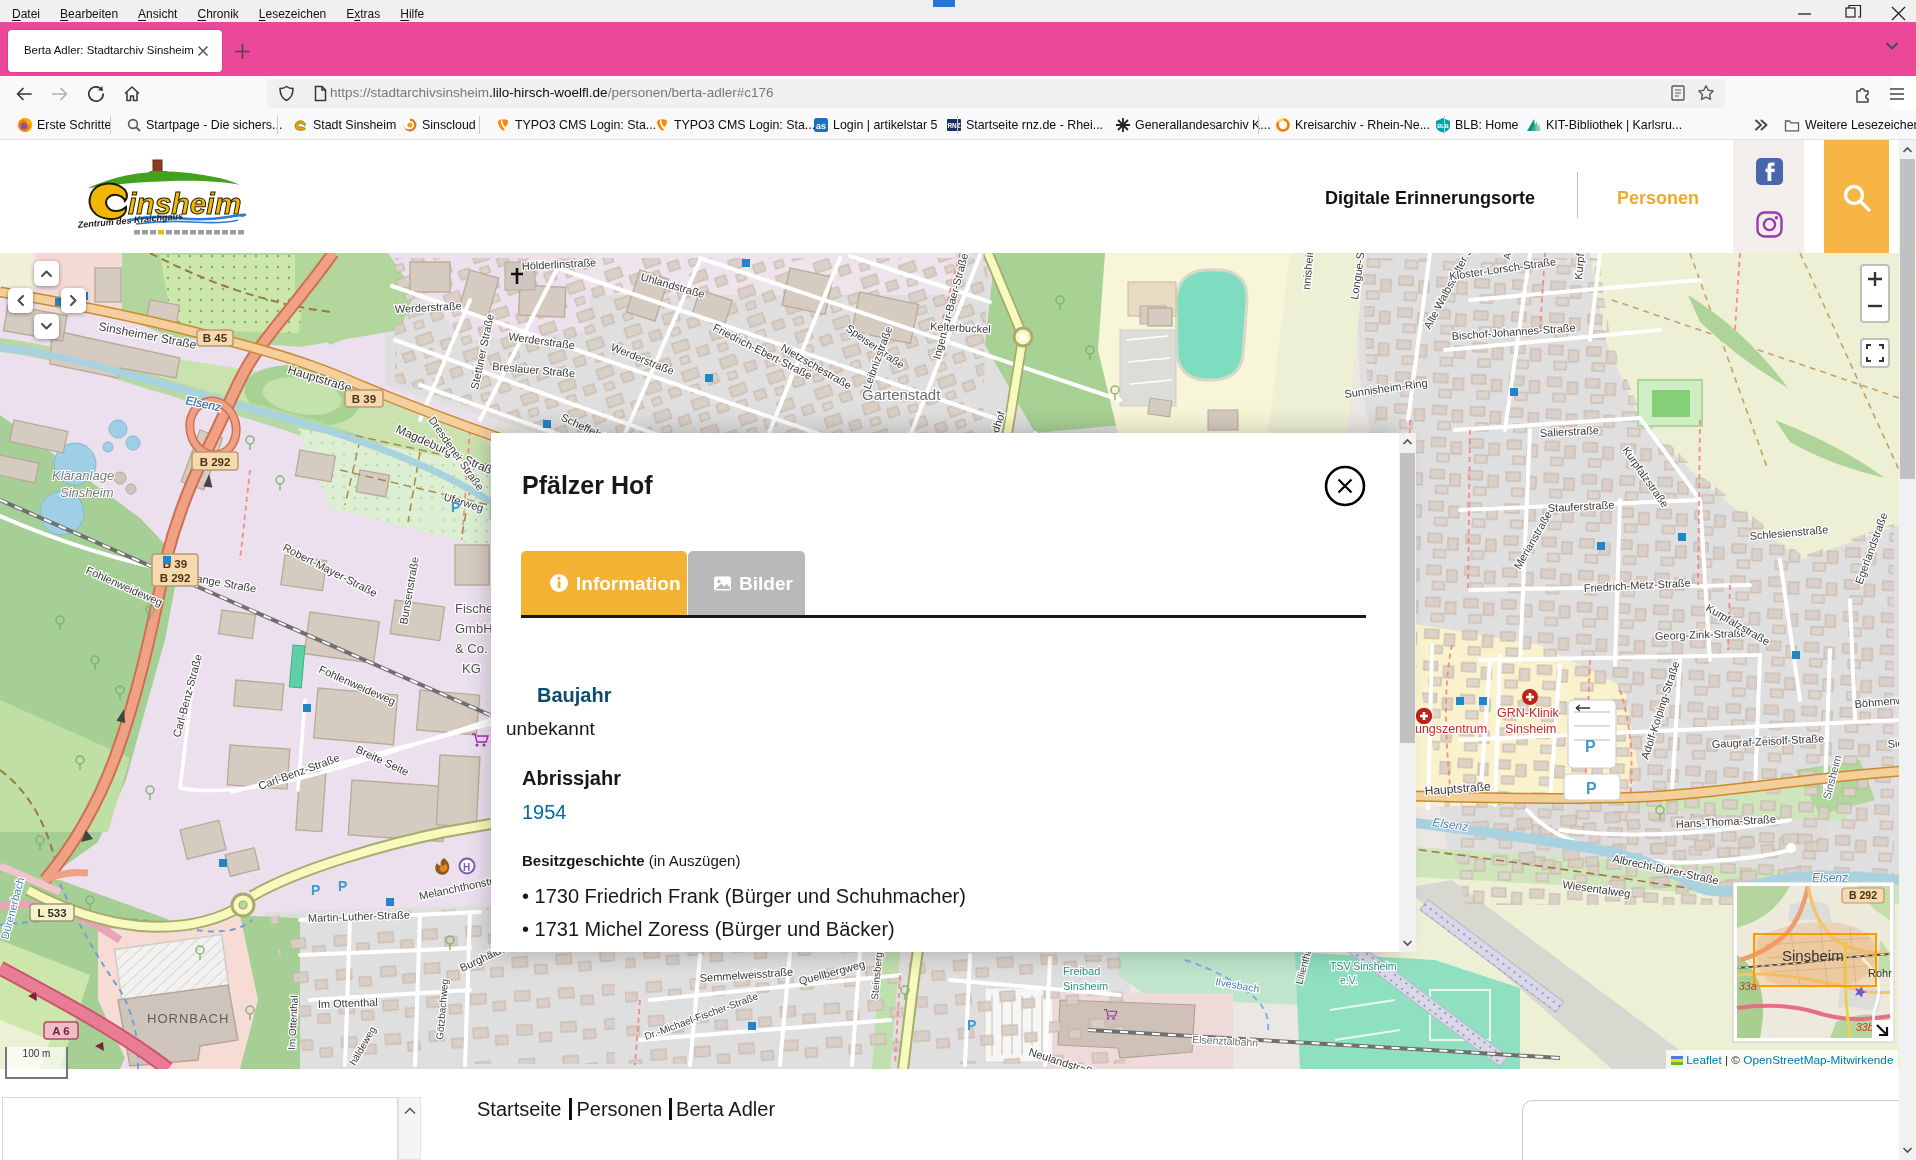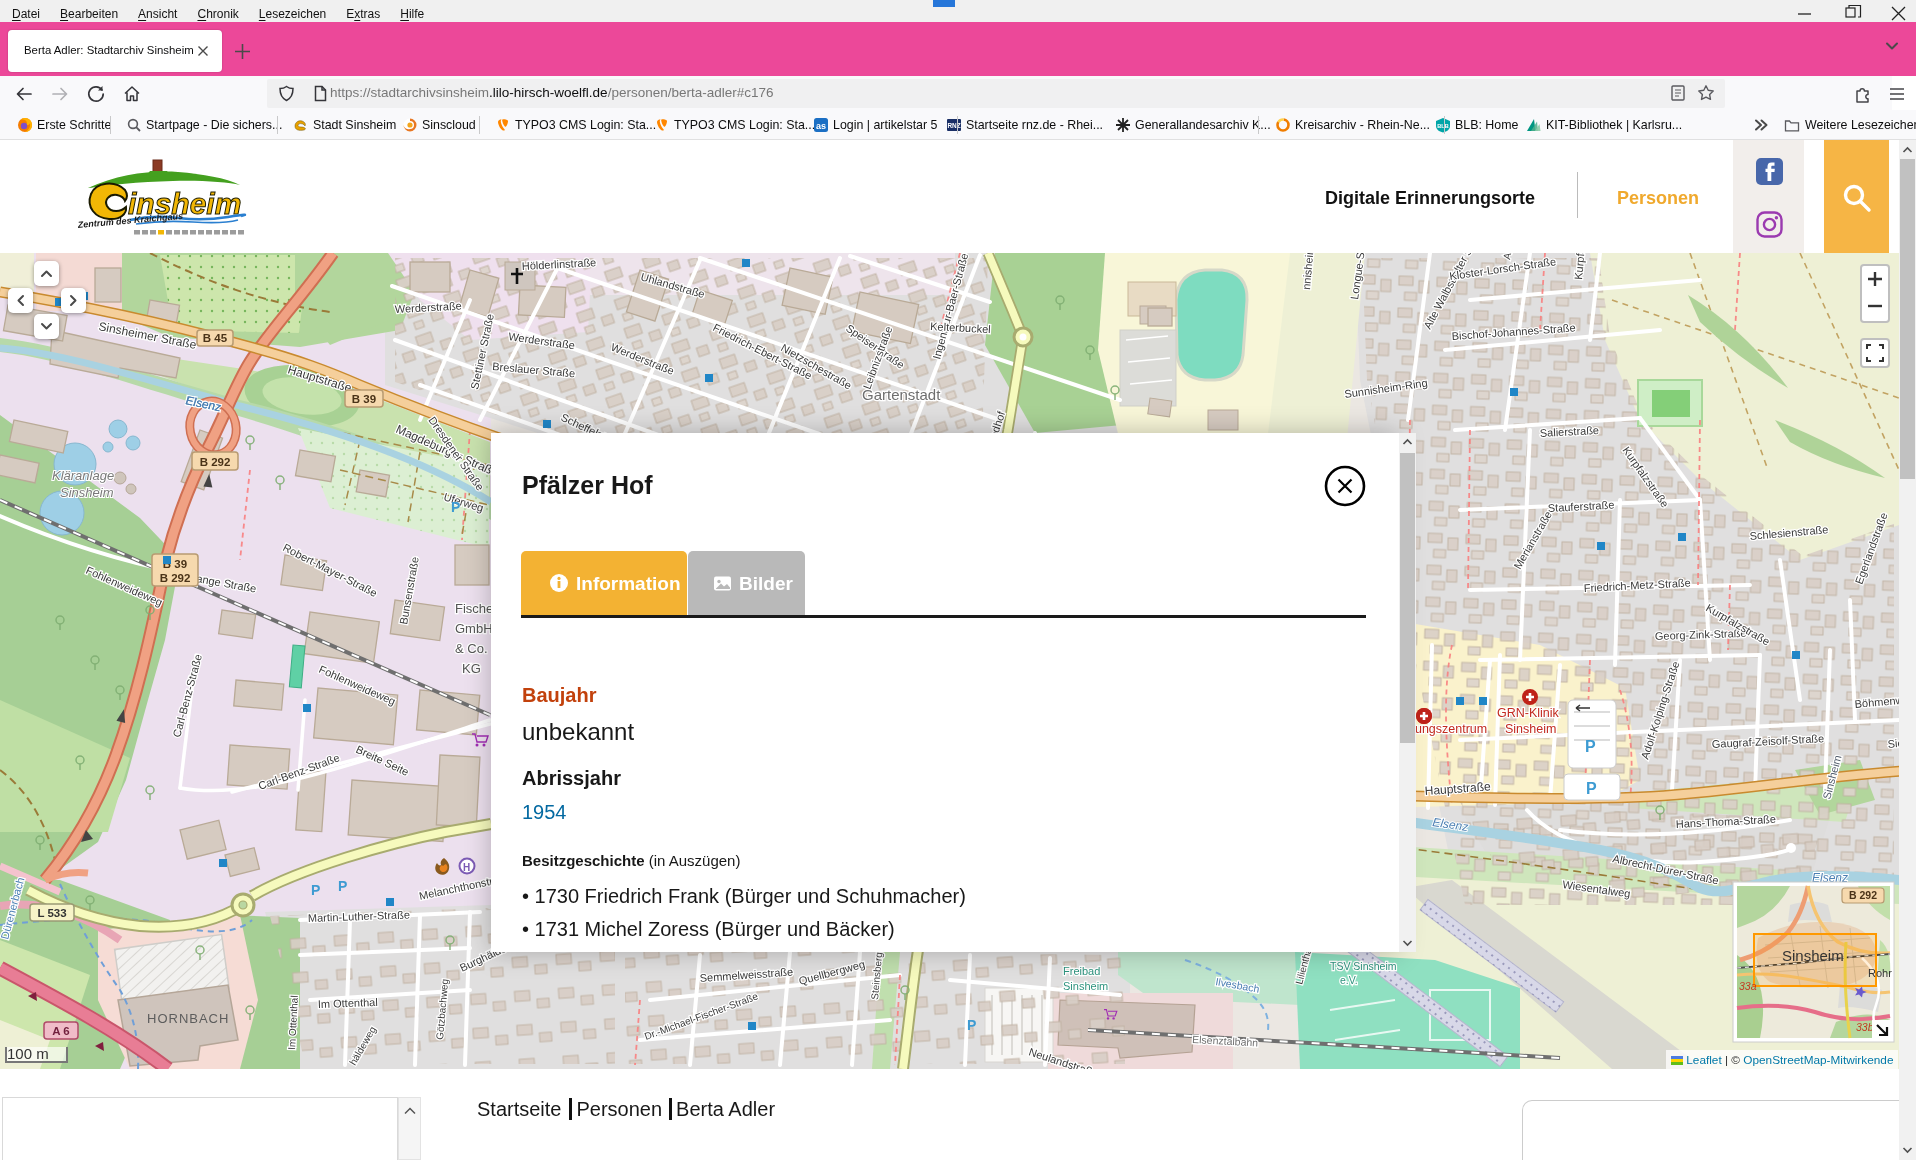--- a/index.html
+++ b/index.html
@@ -771,21 +771,21 @@
       <path d="M13 6 V20 M6 13 H20" stroke="#333" stroke-width="2.4"></path>
     </svg></div>
 <div class="leafbtn" style="left:1860px;top:293px;border-radius:0 0 4px 4px;border-top:none"><svg width="26" height="26" viewBox="0 0 26 26">
       <path d="M6 13 H20" stroke="#333" stroke-width="2.4"></path>
     </svg></div>
 <div class="leafbtn" style="left:1860px;top:338px;border-radius:4px"><svg width="26" height="26" viewBox="0 0 26 26">
       <g stroke="#333" stroke-width="2" fill="none">
         <path d="M5 9 V5 H9 M17 5 H21 V9 M21 17 V21 H17 M9 21 H5 V17"></path>
       </g>
     </svg></div>
-<div class="abs" style="left:5px;top:1047px;width:63px;height:16px;background:rgba(255,255,255,.65);border:2px solid #777;border-top:none;z-index:20;font-size:15px;color:#333;text-align:left;line-height:13px">100 m</div>
+<div class="abs" style="left:5px;top:1047px;width:63px;height:32px;background:rgba(255,255,255,.65);border:2px solid #777;border-top:none;z-index:20;font-size:10px;color:#333;text-align:center;line-height:13px">100 m</div>
 <div class="abs" style="left:1666px;top:1050px;height:19px;background:rgba(255,255,255,.75);z-index:20;font-size:11.8px;color:#333;padding:3px 5px 0 5px;white-space:nowrap"><svg style="vertical-align:-1px" width="12" height="9" viewBox="0 0 12 9">
       <rect width="12" height="3" y="0" fill="#4c7be1"></rect>
       <rect width="12" height="3" y="3" fill="#ffd500"></rect>
       <rect width="12" height="3" y="6" fill="#62BD19"></rect>
     </svg> <span style="color:#0078a8">Leaflet</span> | © <span style="color:#0078a8">OpenStreetMap-Mitwirkende</span></div>
 
 <div id="modal">
  <div class="abs" style="left:31px;top:38px;font-size:25px;font-weight:bold;color:#181818">Pfälzer Hof</div>
  <svg class="abs" style="left:833px;top:32px" width="42" height="42" viewBox="0 0 42 42">
       <circle cx="21" cy="21" r="19" fill="none" stroke="#000" stroke-width="2.6"></circle>
@@ -799,22 +799,22 @@
     </svg>
  <div class="abs" style="left:85px;top:140px;font-size:19px;font-weight:bold;color:#fff">Information</div>
  <div class="abs" style="left:197px;top:118px;width:117px;height:64px;background:#b9b9b9;border-radius:5px 5px 0 0"></div>
  <svg class="abs" style="left:222px;top:141px" width="19" height="19" viewBox="0 0 19 19">
       <rect x="1" y="2.5" width="17" height="14" rx="2" fill="#fff"></rect>
       <circle cx="6" cy="7.5" r="1.7" fill="#b9b9b9"></circle>
       <path d="M3 14.5 L8 9.5 L11 12.5 L14 10 L17 13.5 V15 H3 Z" fill="#b9b9b9"></path>
     </svg>
  <div class="abs" style="left:248px;top:140px;font-size:19px;font-weight:bold;color:#fff">Bilder</div>
  <div class="abs" style="left:30px;top:182px;width:845px;height:3px;background:#1a1a1a"></div>
- <div class="abs" style="left:31px;top:251px;font-size:20px;font-weight:bold;color:#c2410c">Baujahr</div>
- <div class="abs" style="left:31px;top:285px;font-size:24px;color:#181818">unbekannt</div>
+ <div class="abs" style="left:46px;top:251px;font-size:20px;font-weight:bold;color:#0c4a6e">Baujahr</div>
+ <div class="abs" style="left:15px;top:285px;font-size:19px;color:#181818">unbekannt</div>
  <div class="abs" style="left:31px;top:334px;font-size:20px;font-weight:bold;color:#181818">Abrissjahr</div>
  <div class="abs" style="left:31px;top:368px;font-size:20px;color:#0369a1">1954</div>
  <div class="abs" style="left:31px;top:419px;font-size:15px;color:#181818"><b>Besitzgeschichte</b> (in Auszügen)</div>
  <div class="abs" style="left:31px;top:452px;font-size:20px;color:#181818">• 1730 Friedrich Frank (Bürger und Schuhmacher)</div>
  <div class="abs" style="left:31px;top:485px;font-size:20px;color:#181818">• 1731 Michel Zoress (Bürger und Bäcker)</div>
 </div>
 <div id="modalsb">
  <svg class="abs" style="left:2px;top:3px" width="13" height="13" viewBox="0 0 13 13">
       <path d="M2.5 8 L6.5 4 L10.5 8" fill="none" stroke="#505050" stroke-width="1.6"></path>
     </svg>

